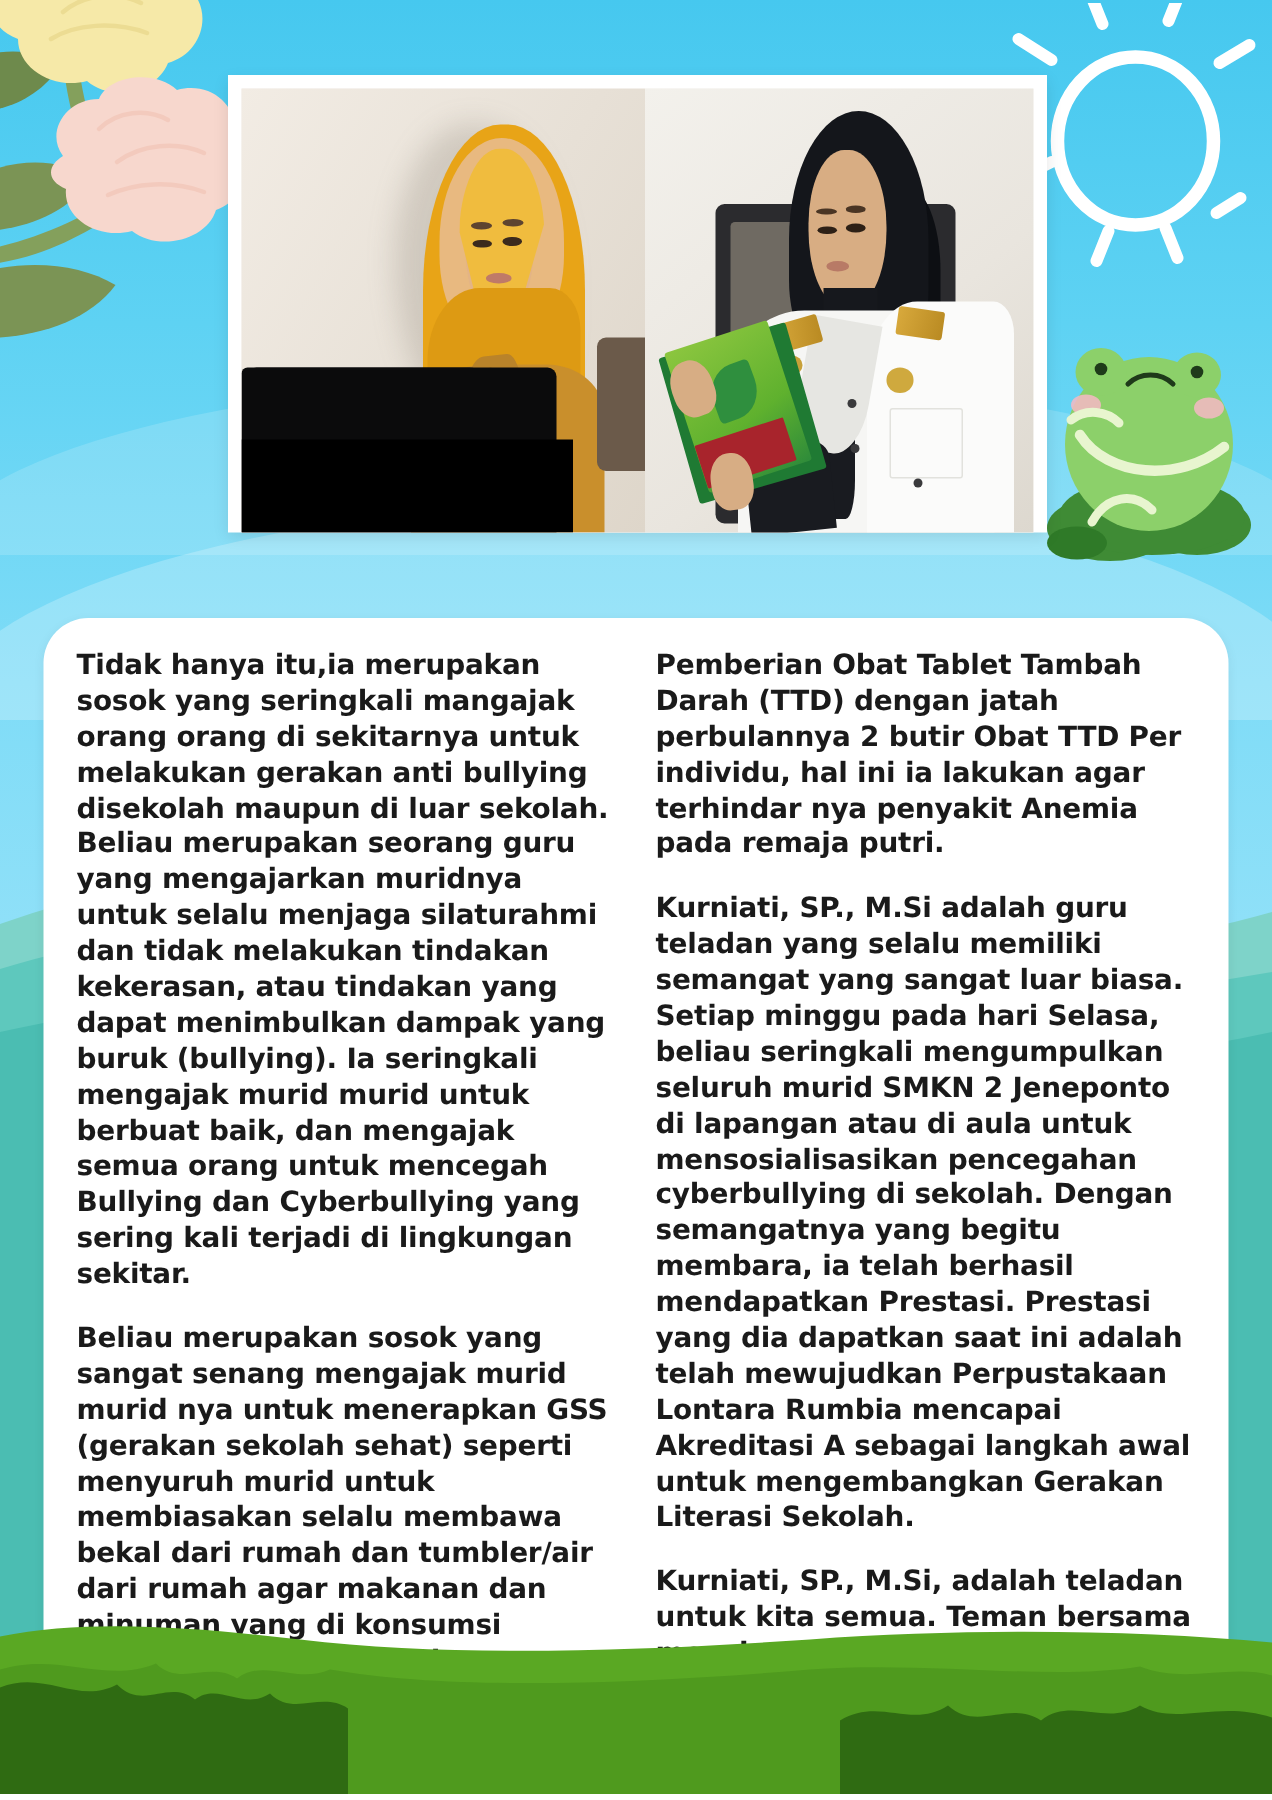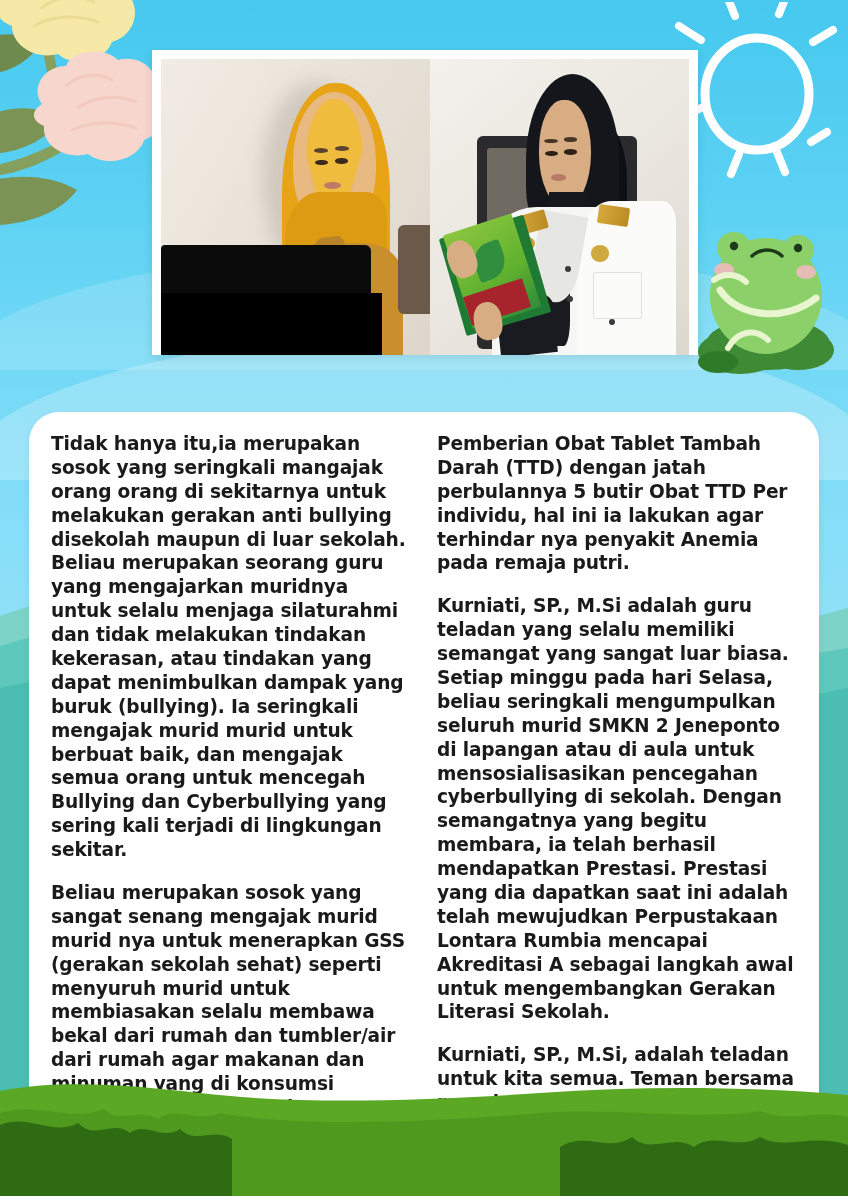--- a/index.html
+++ b/index.html
@@ -389,21 +389,21 @@
 
     </div>
   </div>
 
   <div id="card">
     <div class="col">
       <p>Tidak hanya itu,ia merupakan sosok yang seringkali mangajak orang orang di sekitarnya untuk melakukan gerakan anti bullying disekolah maupun di luar sekolah. Beliau merupakan seorang guru yang mengajarkan muridnya untuk selalu menjaga silaturahmi dan tidak melakukan tindakan kekerasan, atau tindakan yang dapat menimbulkan dampak yang buruk (bullying). Ia seringkali mengajak murid murid untuk berbuat baik, dan mengajak semua orang untuk mencegah Bullying dan Cyberbullying yang sering kali terjadi di lingkungan sekitar.</p>
       <p>Beliau merupakan sosok yang sangat senang mengajak murid murid nya untuk menerapkan GSS (gerakan sekolah sehat) seperti menyuruh murid untuk membiasakan selalu membawa bekal dari rumah dan tumbler/air dari rumah agar makanan dan minuman yang di konsumsi higenis dan bergizi. Ia juga bekerjasama dengan puskesmas terdekat untuk</p>
     </div>
     <div class="col">
-      <p>Pemberian Obat Tablet Tambah Darah (TTD) dengan jatah perbulannya 5 butir Obat TTD Per individu, hal ini ia lakukan agar terhindar nya penyakit Anemia pada remaja putri.</p>
+      <p>Pemberian Obat Tablet Tambah Darah (TTD) dengan jatah perbulannya 2 butir Obat TTD Per individu, hal ini ia lakukan agar terhindar nya penyakit Anemia pada remaja putri.</p>
       <p>Kurniati, SP., M.Si adalah guru teladan yang selalu memiliki semangat yang sangat luar biasa. Setiap minggu pada hari Selasa, beliau seringkali mengumpulkan seluruh murid SMKN 2 Jeneponto di lapangan atau di aula untuk mensosialisasikan pencegahan cyberbullying di sekolah. Dengan semangatnya yang begitu membara, ia telah berhasil mendapatkan Prestasi. Prestasi yang dia dapatkan saat ini adalah telah mewujudkan Perpustakaan Lontara Rumbia mencapai Akreditasi A sebagai langkah awal untuk mengembangkan Gerakan Literasi Sekolah.</p>
       <p>Kurniati, SP., M.Si, adalah teladan untuk kita semua. Teman bersama menciptakan bendera perdamaian.</p>
     </div>
   </div>
 
   <svg id="grass" viewBox="0 0 848 135" preserveAspectRatio="none">
     <path d="M0 30 C 60 18, 130 24, 200 32 C 300 44, 420 40, 540 32 C 650 24, 760 26, 848 34 L848 135 L0 135 Z" fill="#5aa823"></path>
     <path d="M0 52 C 40 40, 70 62, 104 48 C 120 64, 140 46, 158 58 C 176 44, 198 62, 220 52 C 300 66, 420 62, 540 52 C 620 46, 700 60, 760 50 C 790 62, 820 48, 848 56 L848 135 L0 135 Z" fill="#4f9a1e"></path>
     <path d="M0 64 C 30 52, 52 76, 78 62 C 96 80, 112 58, 130 72 C 146 60, 162 80, 180 68 C 196 84, 214 66, 232 78 L232 135 L0 135 Z" fill="#2f6b12"></path>
     <path d="M560 86 C 586 70, 608 92, 632 76 C 652 94, 672 72, 694 86 C 714 70, 738 90, 760 76 C 784 90, 812 72, 848 84 L848 135 L560 135 Z" fill="#2f6b12"></path>

